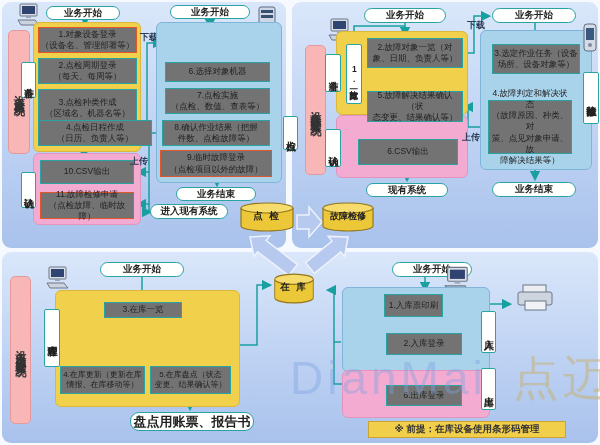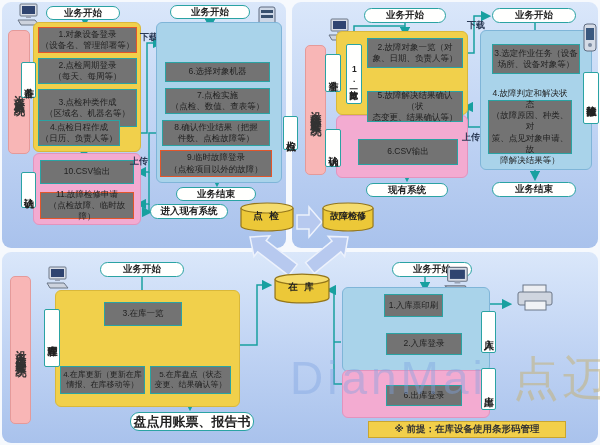--- a/index.html
+++ b/index.html
@@ -127,21 +127,21 @@
       <span>业务开始</span>
     </div>
 
   <div class="el group g-yellow z2" style="left:33px;top:22px;width:108px;height:130px"></div>
   <div class="el pbox red z2" style="left:38px;top:27px;width:99px;height:26px">1.对象设备登录
 （设备名、管理部署等）</div>
   <div class="el pbox z2" style="left:38px;top:58px;width:99px;height:26px">2.点检周期登录
 （每天、每周等）</div>
   <div class="el pbox z2" style="left:38px;top:89px;width:99px;height:38px">3.点检种类作成
 （区域名、机器名等）</div>
-  <div class="el pbox z2" style="left:38px;top:120px;width:82px;height:26px">4.点检日程作成
+  <div class="el pbox z2" style="left:38px;top:120px;width:114px;height:26px">4.点检日程作成
 （日历、负责人等）</div>
   <div class="el vlabel z2" style="left:21px;top:62px;width:15px;height:36px">准备</div>
 
   <div class="el group g-pink z2" style="left:33px;top:153px;width:108px;height:72px"></div>
   <div class="el pbox z2" style="left:40px;top:160px;width:94px;height:24px">10.CSV输出</div>
   <div class="el pbox red z2" style="left:40px;top:192px;width:94px;height:27px">11.故障检修申请
 （点检故障、临时故障）</div>
   <div class="el vlabel z2" style="left:21px;top:172px;width:15px;height:36px">确认</div>
 
   <div class="el flow-label z2" style="left:140px;top:31px">下载</div>
@@ -242,21 +242,21 @@
     </div>
 
   <div class="el z2" style="left:583px;top:23px">
     <svg width="14" height="29" viewBox="0 0 14 29">
         <rect x="1" y="1" width="12" height="27" rx="3" fill="#d5dbe6" stroke="#5e6b80"></rect>
         <rect x="3" y="5" width="8" height="12" fill="#3a587e"></rect>
         <circle cx="7" cy="22" r="2" fill="#7e8ca2"></circle>
       </svg>
   </div>
 
-  <div class="el cyl z2" style="left:274px;top:273px;width:56px;height:31px">
+  <div class="el cyl z2" style="left:274px;top:273px;width:40px;height:31px">
     <svg viewBox="0 0 54 30" preserveAspectRatio="none">
         <path d="M1,6 L1,24 A26,5 0 0 0 53,24 L53,6" fill="#ecc838" stroke="#94761a" stroke-width="1.2"></path>
         <ellipse cx="27" cy="6" rx="26" ry="5" fill="#f5dc6d" stroke="#94761a" stroke-width="1.2"></ellipse>
       </svg>
     <span class="cyl-t">在 库</span>
   </div>
 
   <div class="el sidebar z2" style="left:10px;top:276px;width:21px;height:148px">
       <span>设备出入库管理系统</span>
     </div>
@@ -269,21 +269,21 @@
         <path d="M2,17 L19,17 L23,22 L5,22 Z" fill="#cdd3de" stroke="#6b7687"></path>
       </svg>
   </div>
 
   <div class="el pill z2" style="left:100px;top:262px;width:84px;height:15px">
       <span>业务开始</span>
     </div>
 
   <div class="el group g-yellow z2" style="left:55px;top:290px;width:185px;height:117px"></div>
   <div class="el vlabel z2" style="left:44px;top:309px;width:16px;height:58px">在库管理</div>
-  <div class="el pbox z2" style="left:104px;top:302px;width:78px;height:24px">3.在库一览</div>
+  <div class="el pbox z2" style="left:104px;top:302px;width:78px;height:16px">3.在库一览</div>
   <div class="el pbox f8 z2" style="left:60px;top:366px;width:85px;height:28px">4.在库更新（更新在库
 情报、在库移动等）</div>
   <div class="el pbox f8 z2" style="left:150px;top:366px;width:81px;height:28px">5.在库盘点（状态
 变更、结果确认等）</div>
   <div class="el pill z2" style="left:130px;top:412px;width:124px;height:19px;font-size:13px">
       <span>盘点用账票、报告书</span>
     </div>
 
   <div class="el pill z2" style="left:392px;top:262px;width:80px;height:15px">
       <span>业务开始</span>

